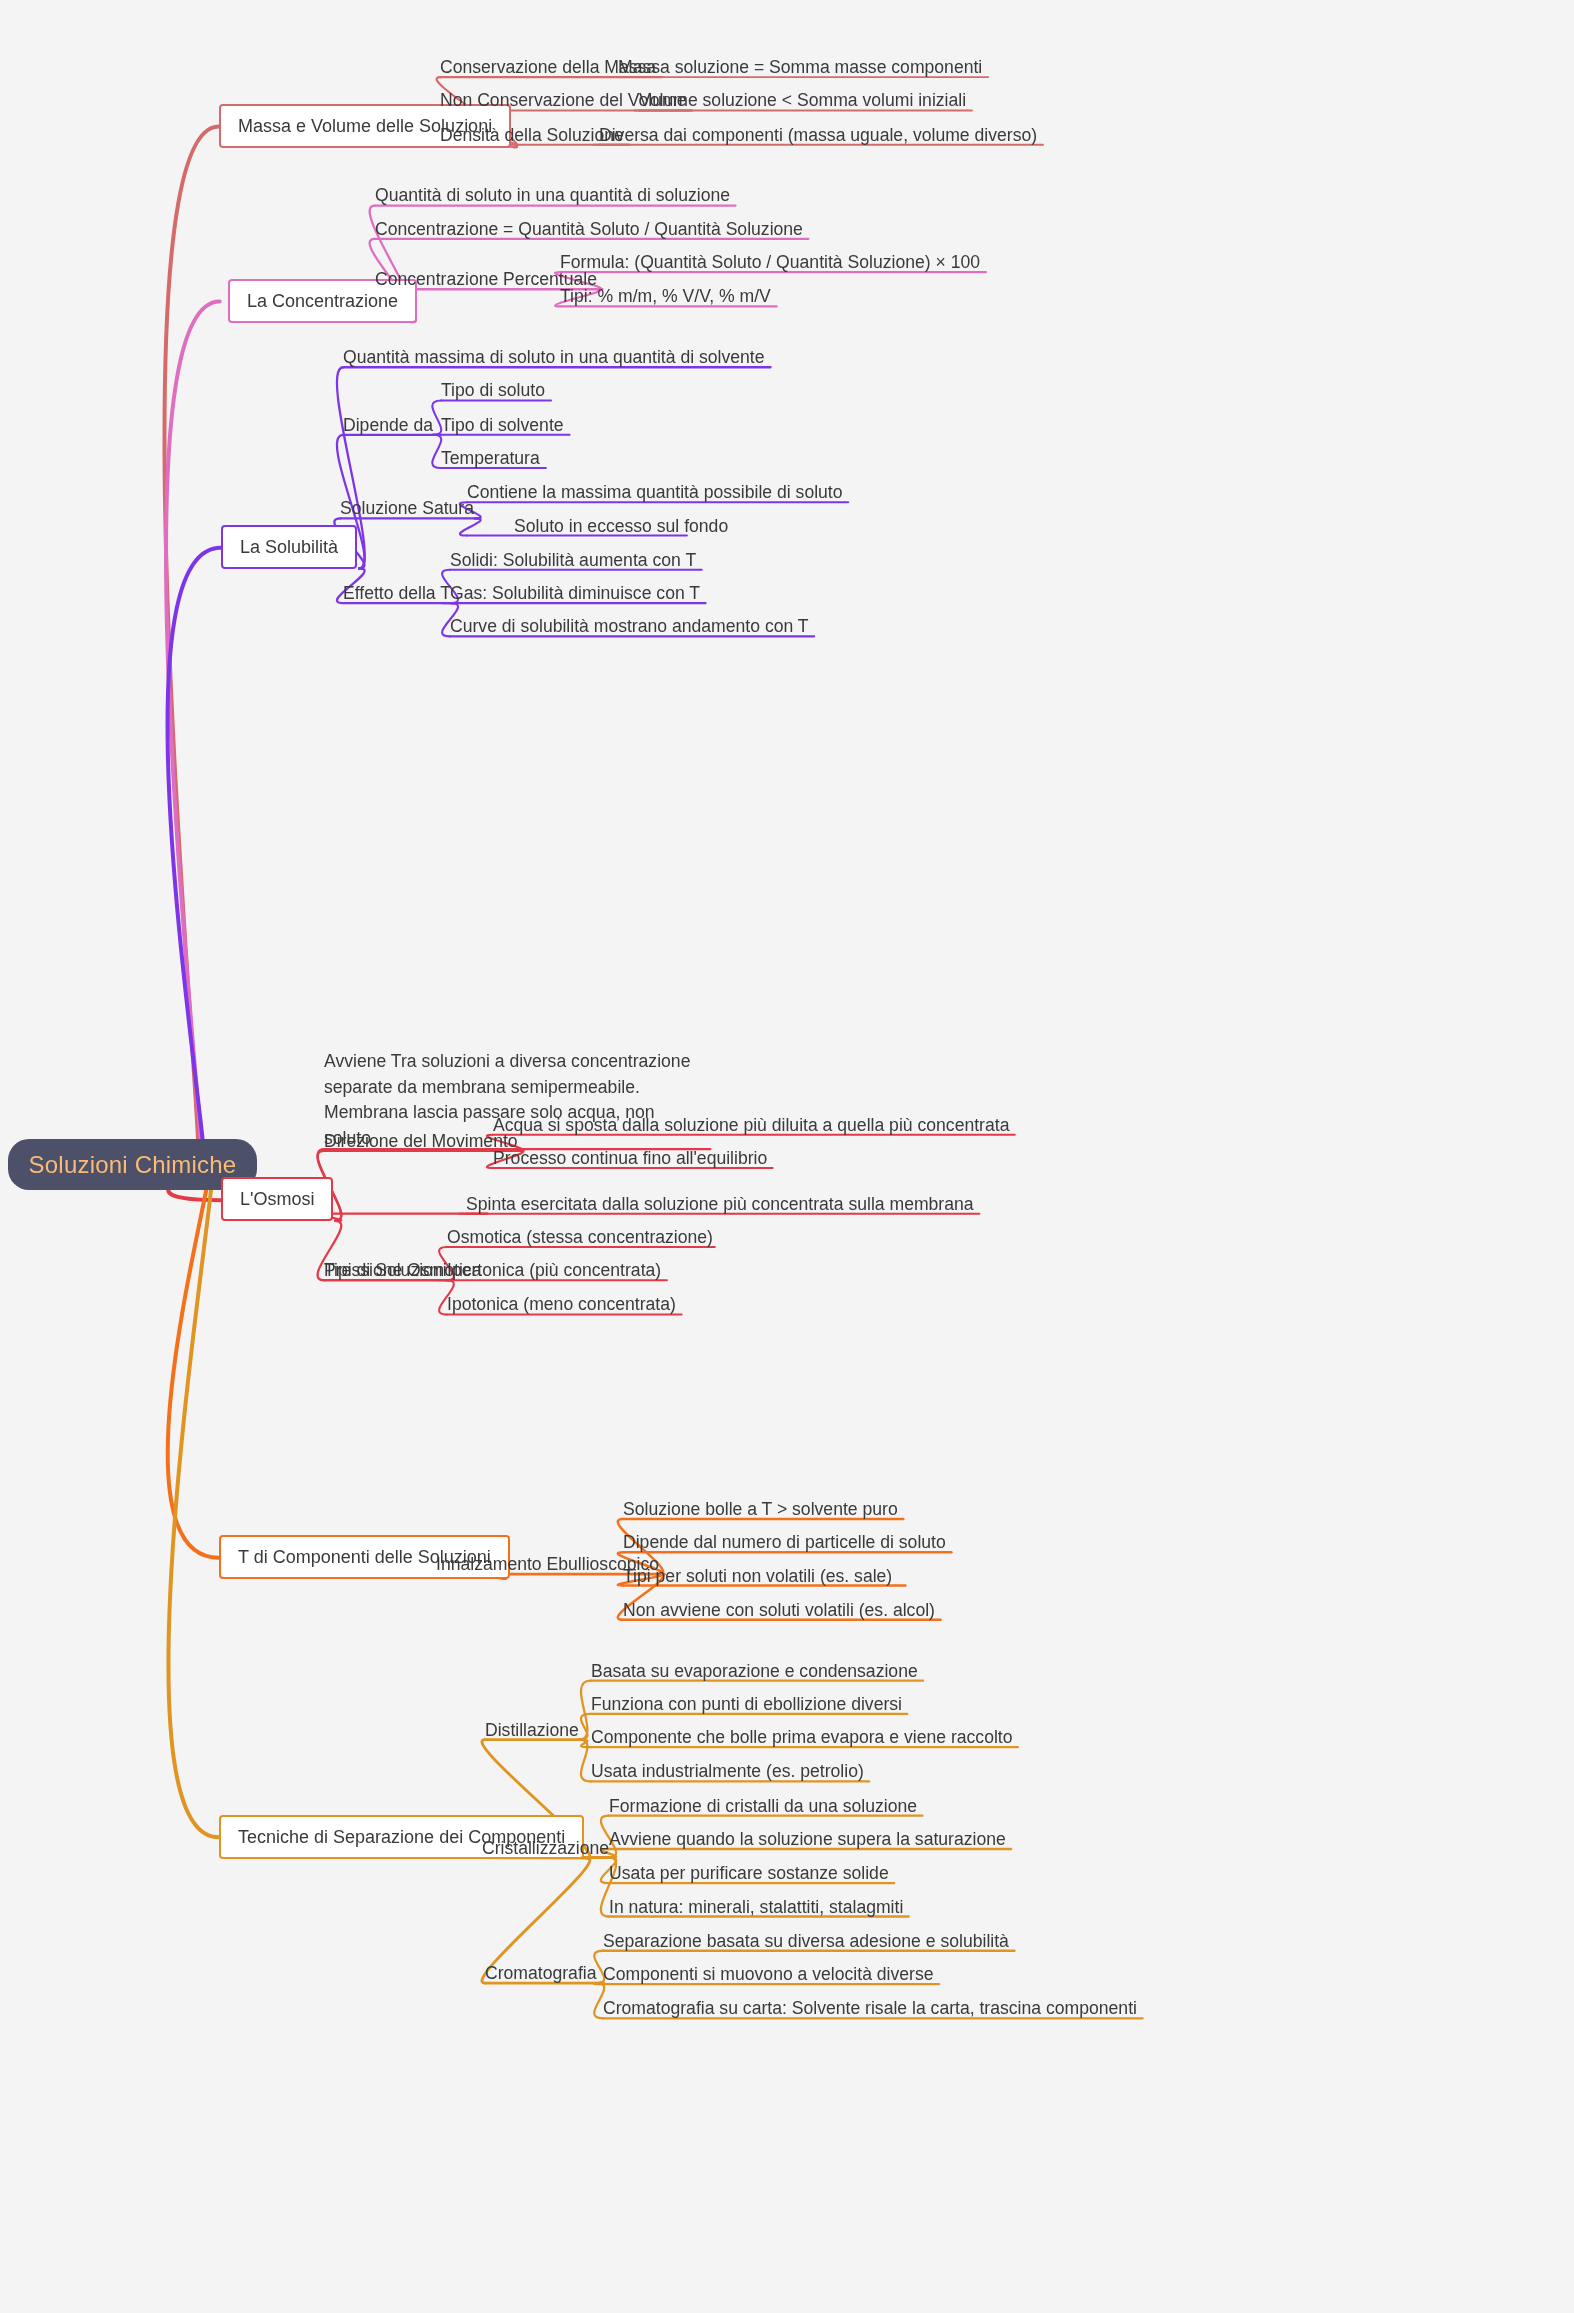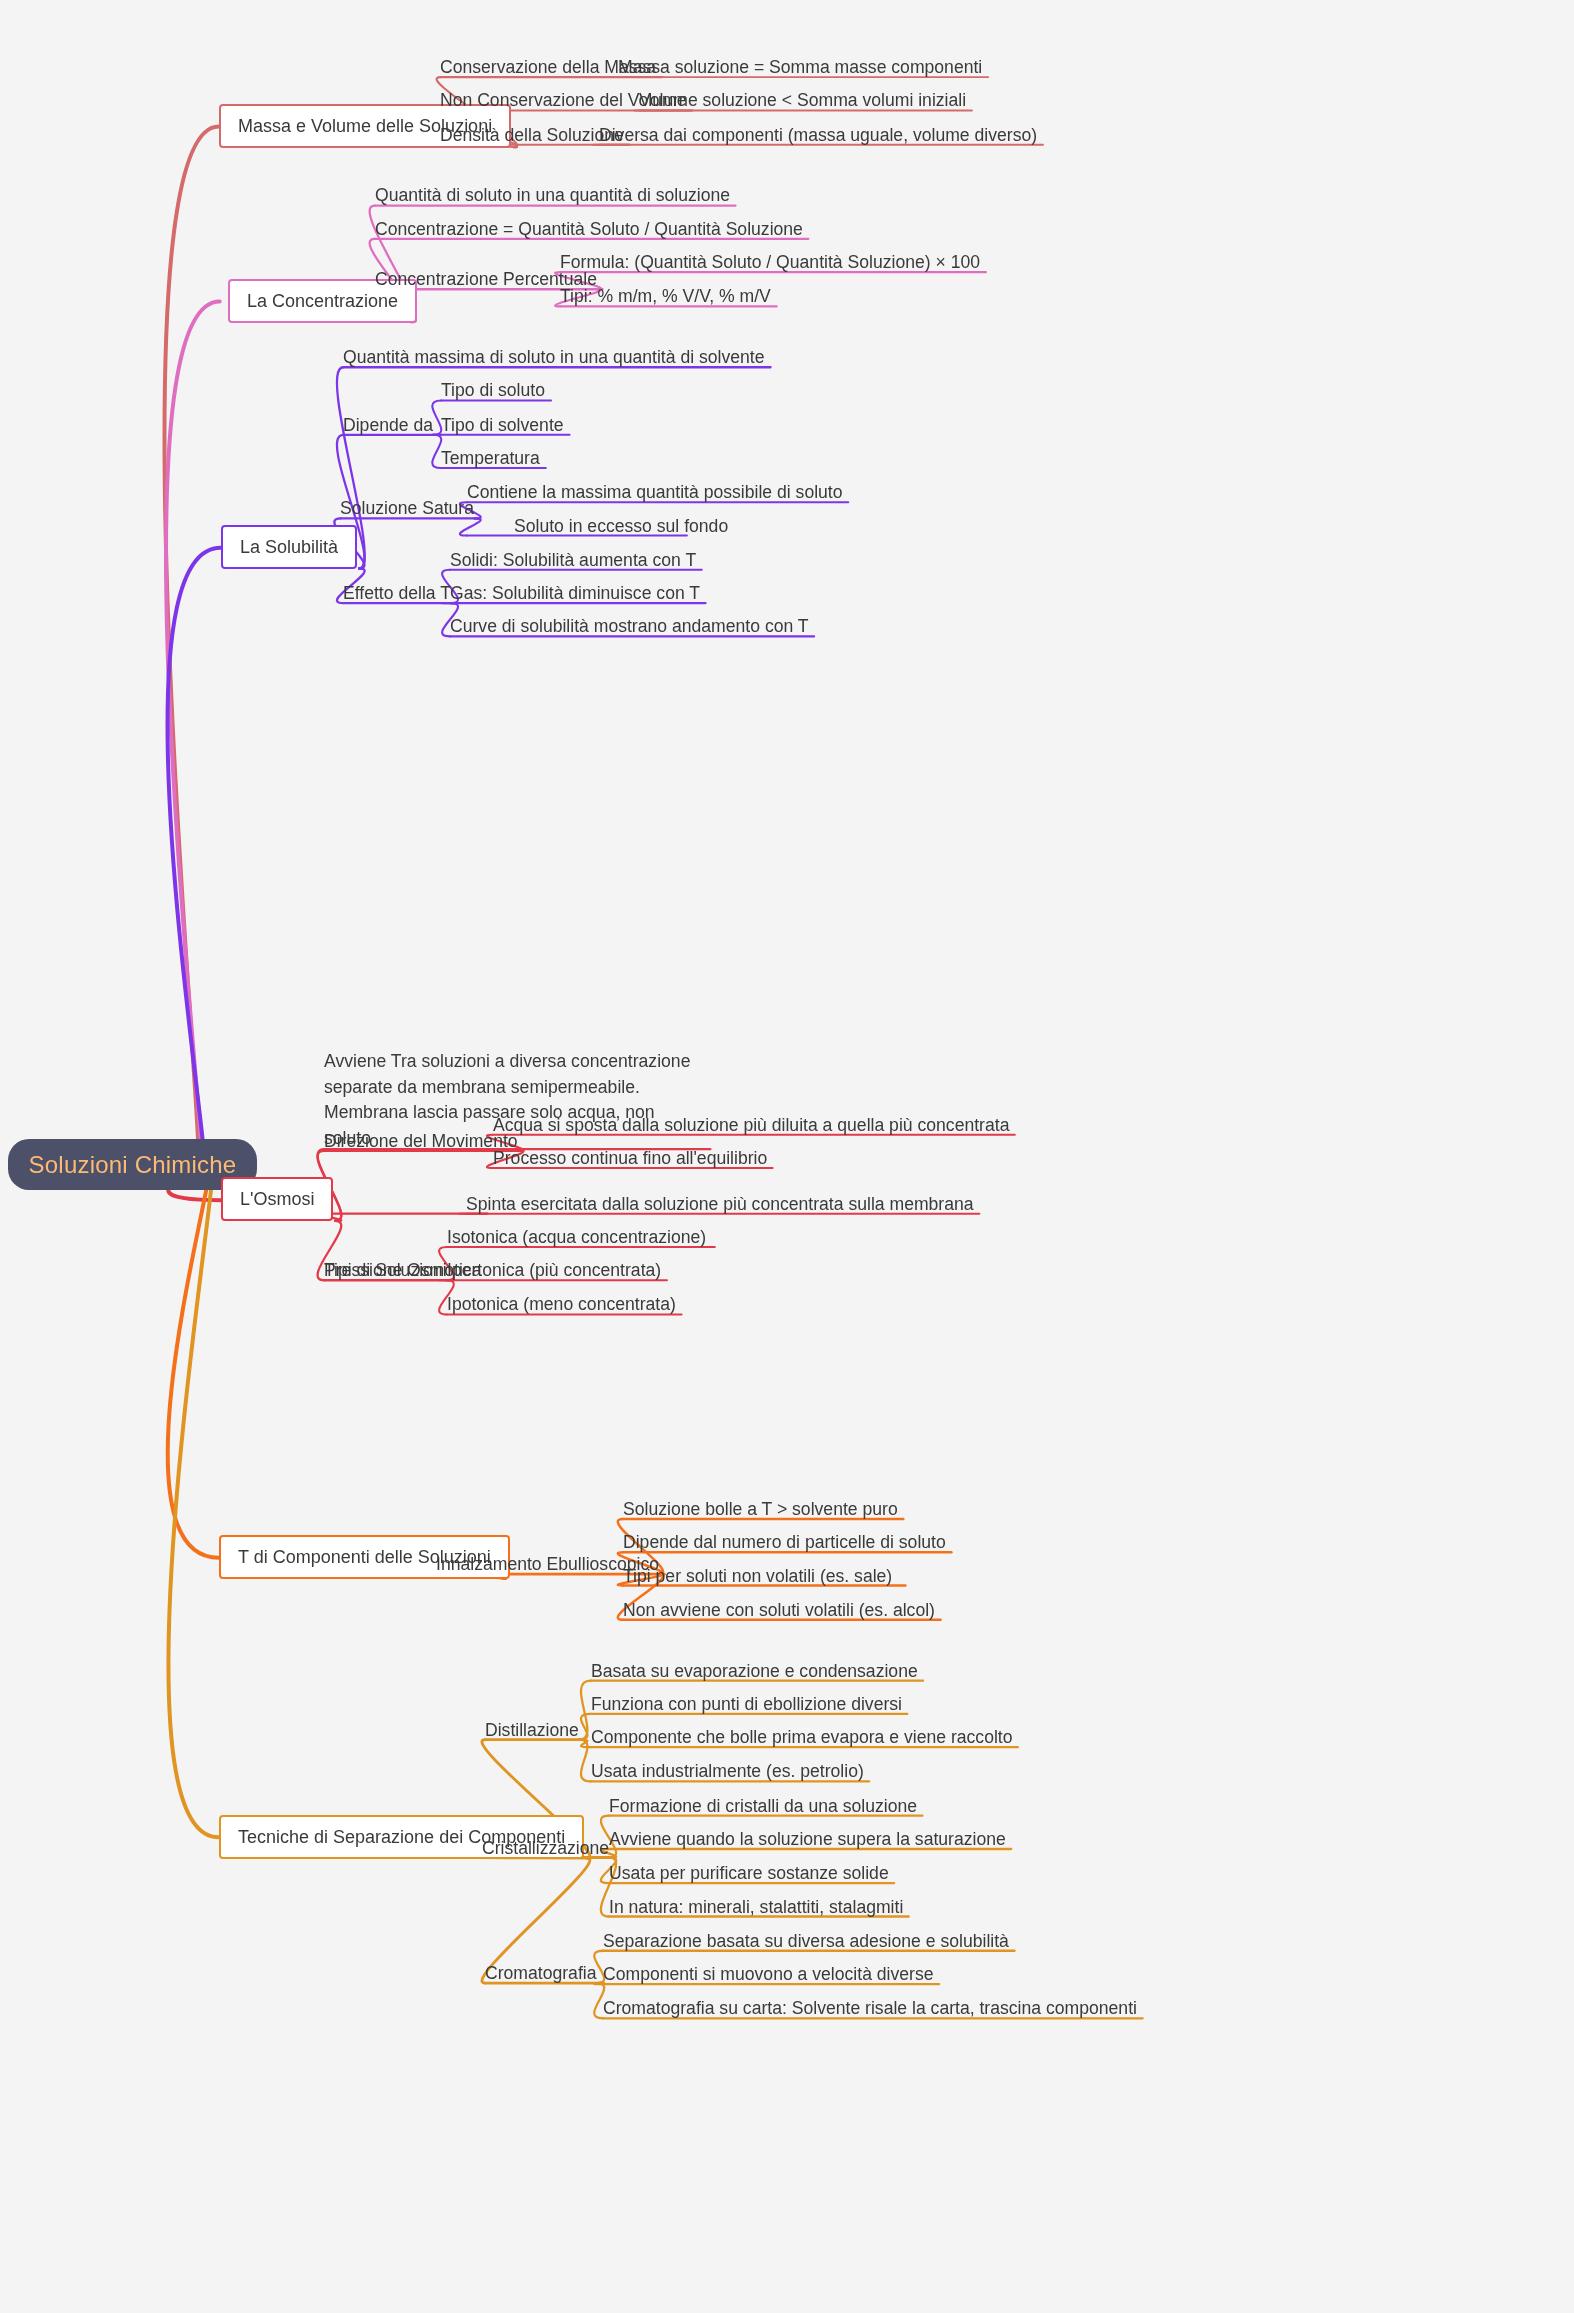--- a/index.html
+++ b/index.html
@@ -213,21 +213,21 @@
   <div class="node lvl2 multiline" style="left:324px; top:1049px; width:380px;">Avviene Tra soluzioni a diversa concentrazione separate da membrana semipermeabile. Membrana lascia passare solo acqua, non soluto</div>
 
   <div class="node lvl2" style="left:324px; top:1131px;">Direzione del Movimento</div>
   <div class="node lvl3" style="left:493px; top:1115px;">Acqua si sposta dalla soluzione più diluita a quella più concentrata</div>
   <div class="node lvl3" style="left:493px; top:1148px;">Processo continua fino all'equilibrio</div>
 
   <div class="node lvl2" style="left:324px; top:1260px;text-align:right;">Pressione Osmotica</div>
   <div class="node lvl3" style="left:466px; top:1194px;">Spinta esercitata dalla soluzione più concentrata sulla membrana</div>
 
   <div class="node lvl2" style="left:324px; top:1260px;">Tipi di Soluzioni</div>
-  <div class="node lvl3" style="left:447px; top:1227px;">Isotonica (acqua concentrazione)</div>
+  <div class="node lvl3" style="left:447px; top:1227px;">Osmotica (stessa concentrazione)</div>
   <div class="node lvl3" style="left:447px; top:1260px;">Ipertonica (più concentrata)</div>
   <div class="node lvl3" style="left:447px; top:1294px;">Ipotonica (meno concentrata)</div>
 
   <div class="node lvl1" style="left:219px; top:1535px; border-color:#f4701a;">T di Componenti delle Soluzioni</div>
 
   <div class="node lvl2" style="left:436px; top:1554px;">Innalzamento Ebullioscopico</div>
   <div class="node lvl3" style="left:623px; top:1499px;">Soluzione bolle a T &gt; solvente puro</div>
   <div class="node lvl3" style="left:623px; top:1532px;">Dipende dal numero di particelle di soluto</div>
   <div class="node lvl3" style="left:623px; top:1566px;">Tipi per soluti non volatili (es. sale)</div>
   <div class="node lvl3" style="left:623px; top:1600px;">Non avviene con soluti volatili (es. alcol)</div>

